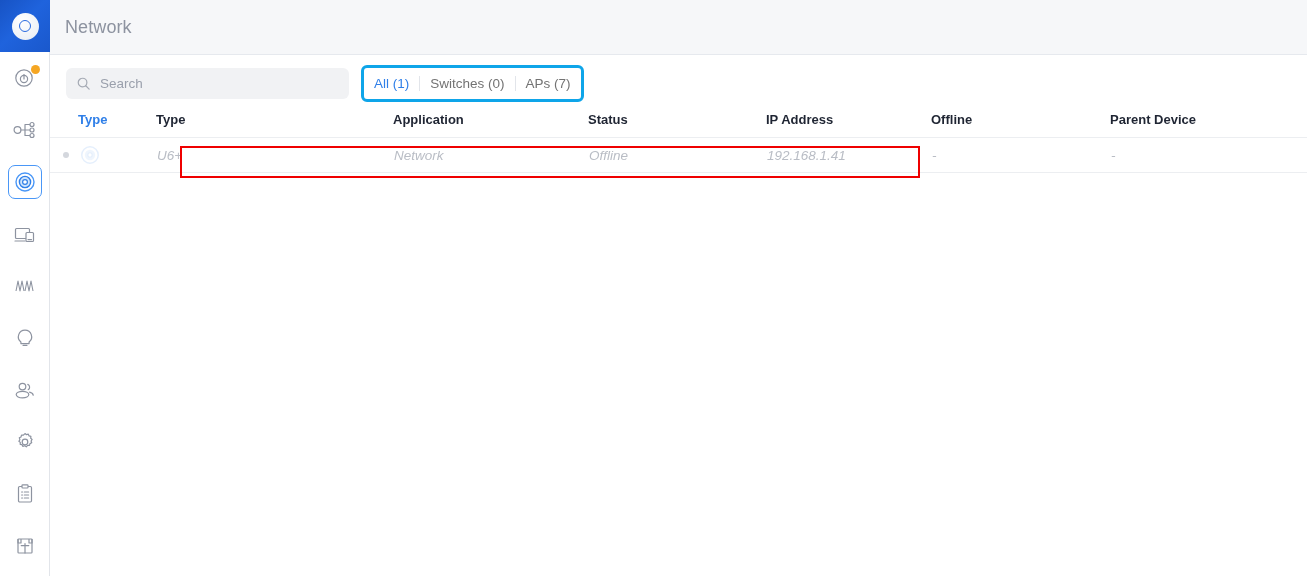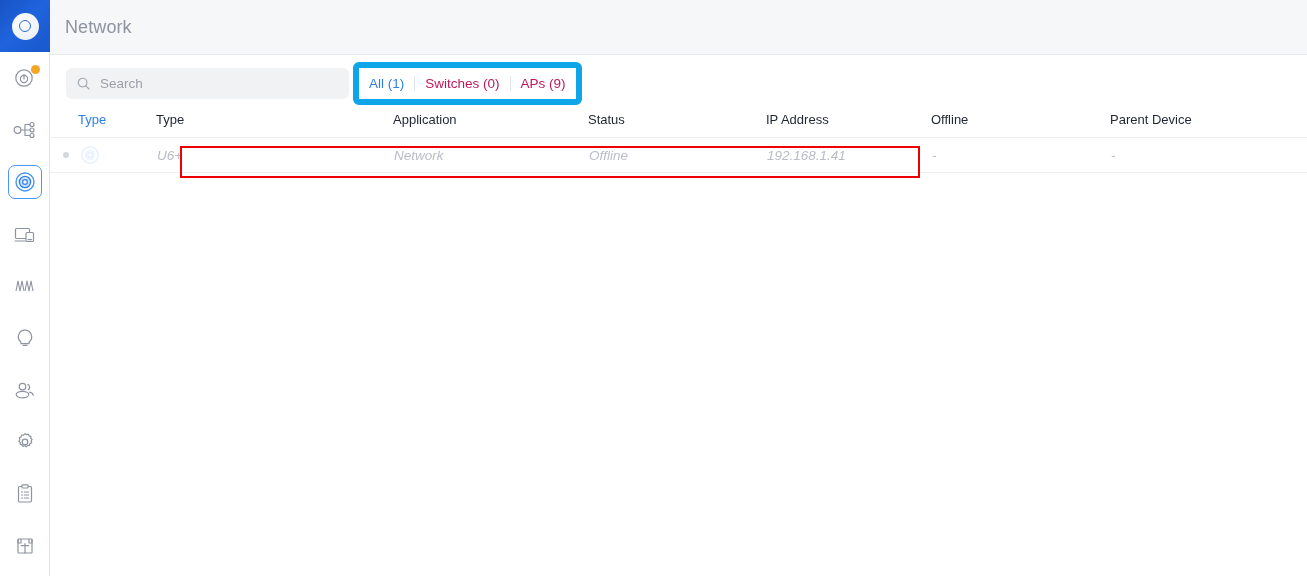--- a/index.html
+++ b/index.html
@@ -146,32 +146,32 @@
     font-family: "Liberation Sans", sans-serif;
     font-size: 13.5px;
     color: #000000;
     margin-left: 9px;
     width: 100%;
     padding: 0;
   }
   .search-input::placeholder { color: #9aa0ac; }
 
   .tab-group {
-    margin-left: 4px;
+    margin-left: 12px;
     height: 31px;
-    border: 6px solid #0ea5e9;
+    border: 3px solid #0ea5e9;
     border-radius: 6px;
     background: #ffffff;
     display: flex;
     align-items: center;
     overflow: hidden;
   }
   .tab {
     font-size: 13.5px;
-    color: #be185d;
+    color: #737373;
     padding: 0 10px;
     height: 29px;
     line-height: 29px;
     cursor: pointer;
     white-space: nowrap;
   }
   .tab.active { color: #2f7fe8; }
   .tab-sep {
     width: 1px;
     height: 15px;
@@ -186,21 +186,21 @@
   }
   table.devices {
     width: 100%;
     border-collapse: collapse;
     table-layout: fixed;
   }
   table.devices th {
     text-align: left;
     font-size: 13px;
     color: #1f2533;
-    font-weight: normal;
+    font-weight: bold;
     padding: 0 0 10px 0;
     border-bottom: 1px solid #eceef1;
     vertical-align: bottom;
     white-space: nowrap;
   }
   table.devices th.th-type { color: #2f7fe8; }
   table.devices td {
     font-size: 13.5px;
     color: #b9bdc5;
     height: 32px;
@@ -375,21 +375,21 @@
           <path d="M10.4 10.4 L14 14" stroke-linecap="round"></path>
         </svg>
         <input class="search-input" type="text" placeholder="Search" style="">
       </div>
 
       <div class="tab-group">
         <div class="tab active">All (1)</div>
         <div class="tab-sep"></div>
         <div class="tab">Switches (0)</div>
         <div class="tab-sep"></div>
-        <div class="tab">APs (9)</div>
+        <div class="tab">APs (7)</div>
       </div>
     </div>
 
     <div class="table-wrap">
       <table class="devices">
         <colgroup>
           <col class="col-dot">
           <col class="col-type">
           <col class="col-name">
           <col class="col-app">

